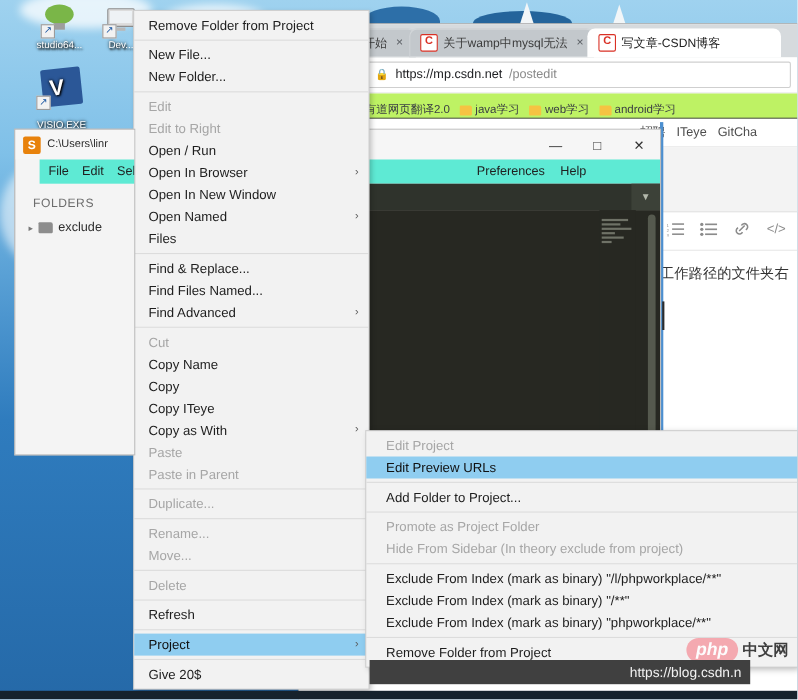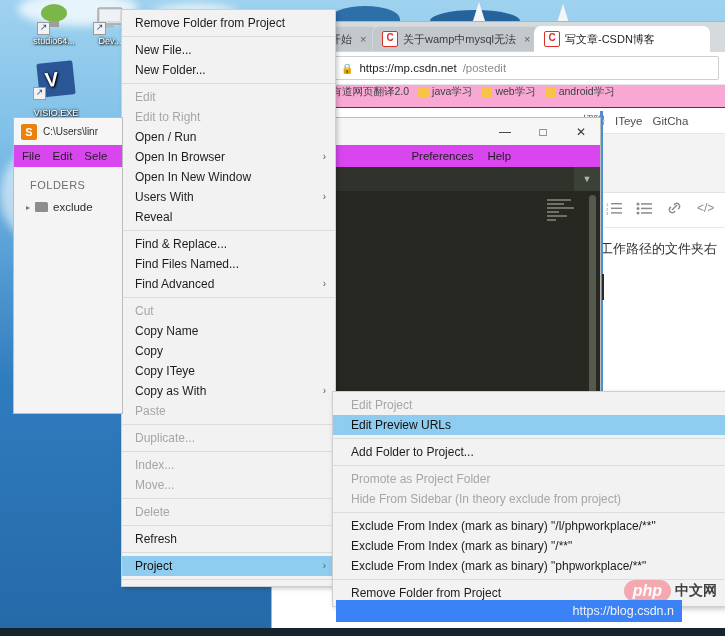--- a/index.html
+++ b/index.html
@@ -137,23 +137,23 @@
     gap:6px;
     padding:0 8px;
     font-size:11.5px;
   }
   .lock { color:#0b8043; font-size:10px; }
   .url-host { color:#202124; }
   .url-path { color:#8a8a8a; }
 
   .bookmarks {
     height:22px;
-    background:#f9a8d4;
-    display:flex;
-    align-items:flex-start;
+    background:#bef264;
+    display:flex;
+    align-items:flex-end;
     gap:9px;
     padding:0 6px;
     font-size:10.5px;
     color:#3c4043;
     border-bottom:1px solid #404040;
     white-space:nowrap;
     overflow:hidden;
   }
   .bm { display:flex; align-items:center; gap:3px; }
   .bm .folder {
@@ -256,28 +256,29 @@
     display:flex;
     align-items:center;
   }
   .st-winbtn {
     width:38px; height:27px;
     display:flex; align-items:center; justify-content:center;
     font-size:12px; color:#333;
   }
   .st-menu {
     height:22px;
-    background:#d946ef;
+    background:#5eead4;
     display:flex;
     align-items:center;
     gap:14px;
     padding-left:12px;
     font-size:11.5px;
     color:#1f1f1f;
     white-space:nowrap;
+    margin-left:22px;
   }
   .st-tabs {
     height:24px;
     background:#2f332c;
     display:flex;
     align-items:stretch;
     position:relative;
   }
   .st-tab {
     display:flex;align-items:center;gap:7px;
@@ -372,21 +373,21 @@
     color:#1d1d1d;
     padding:3px 0;
   }
   .submenu .mi { padding-left:18px; }
 
   
   .statusbar {
     position:absolute;
     left:336px; bottom:14px;
     width:338px; height:22px;
-    background:#3b82f6;
+    background:#404040;
     color:#f1f1f1;
     font-size:12.5px;
     display:flex;
     align-items:center;
     justify-content:flex-end;
     padding-right:8px;
     white-space:nowrap;
     overflow:hidden;
   }
   .wm-text {
@@ -630,45 +631,47 @@
     <div class="mi"><span>Remove Folder from Project</span></div>
     <div class="sep"></div>
     <div class="mi"><span>New File...</span></div>
     <div class="mi"><span>New Folder...</span></div>
     <div class="sep"></div>
     <div class="mi dis"><span>Edit</span></div>
     <div class="mi dis"><span>Edit to Right</span></div>
     <div class="mi"><span>Open / Run</span></div>
     <div class="mi"><span>Open In Browser</span><span class="arrow">›</span></div>
     <div class="mi"><span>Open In New Window</span></div>
-    <div class="mi"><span>Users With</span><span class="arrow">›</span></div>
-    <div class="mi"><span>Reveal</span></div>
+    <div class="mi"><span>Open Named</span><span class="arrow">›</span></div>
+    <div class="mi"><span>Files</span></div>
     <div class="sep"></div>
     <div class="mi"><span>Find &amp; Replace...</span></div>
     <div class="mi"><span>Find Files Named...</span></div>
     <div class="mi"><span>Find Advanced</span><span class="arrow">›</span></div>
     <div class="sep"></div>
     <div class="mi dis"><span>Cut</span></div>
     <div class="mi"><span>Copy Name</span></div>
     <div class="mi"><span>Copy</span></div>
     <div class="mi"><span>Copy ITeye</span></div>
     <div class="mi"><span>Copy as With</span><span class="arrow">›</span></div>
     <div class="mi dis"><span>Paste</span></div>
+    <div class="mi dis"><span>Paste in Parent</span></div>
     <div class="sep"></div>
     <div class="mi dis"><span>Duplicate...</span></div>
     <div class="sep"></div>
-    <div class="mi dis"><span>Index...</span></div>
+    <div class="mi dis"><span>Rename...</span></div>
     <div class="mi dis"><span>Move...</span></div>
     <div class="sep"></div>
     <div class="mi dis"><span>Delete</span></div>
     <div class="sep"></div>
     <div class="mi"><span>Refresh</span></div>
     <div class="sep"></div>
     <div class="mi sel"><span>Project</span><span class="arrow">›</span></div>
     <div class="sep"></div>
+    <div class="mi"><span>Give 20$</span></div>
   </div>
 
   <div class="submenu">
     <div class="mi dis"><span>Edit Project</span></div>
     <div class="mi sel"><span>Edit Preview URLs</span></div>
     <div class="sep"></div>
     <div class="mi"><span>Add Folder to Project...</span></div>
     <div class="sep"></div>
     <div class="mi dis"><span>Promote as Project Folder</span></div>
     <div class="mi dis"><span>Hide From Sidebar (In theory exclude from project)</span></div>

